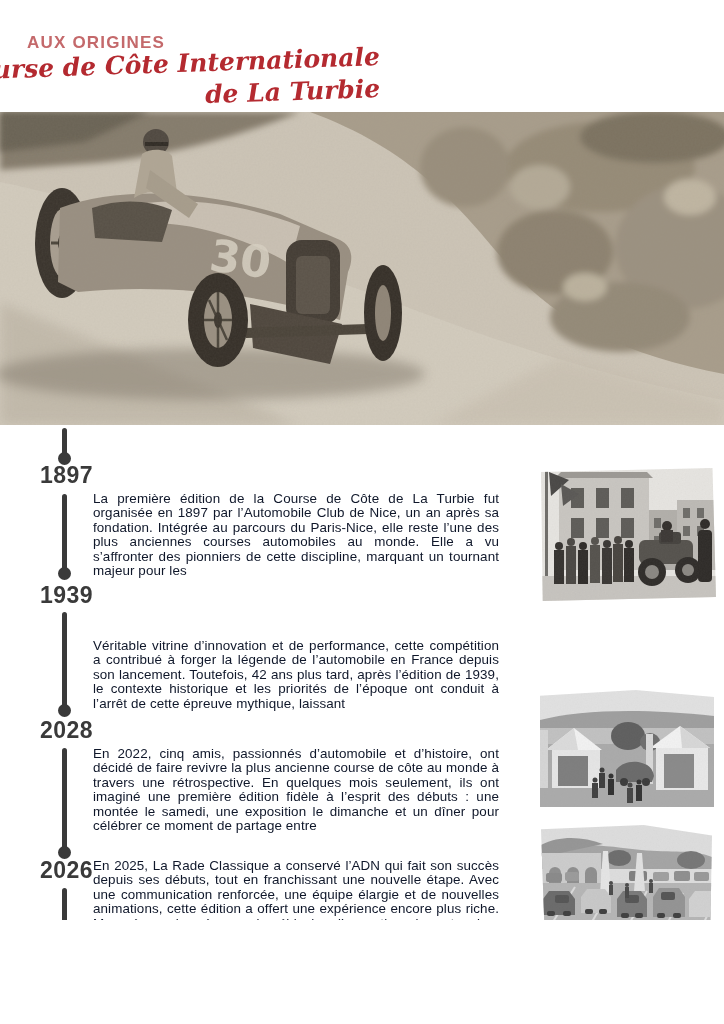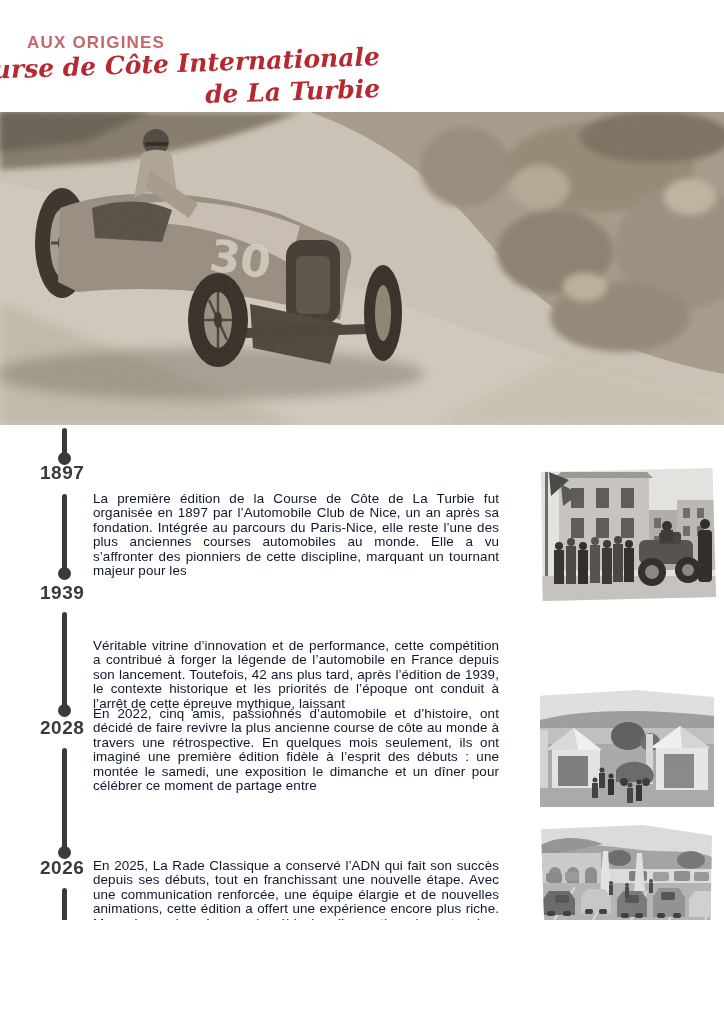--- a/index.html
+++ b/index.html
@@ -33,30 +33,30 @@
   #seg1{top:428px;height:28px}
   #seg2{top:494px;height:78px}
   #seg3{top:612px;height:96px}
   #seg4{top:748px;height:101px}
   #seg5{top:888px;height:92px}
   .tl-dot{
     position:absolute;left:58px;width:13px;height:13px;border-radius:50%;background:#3a3a3a;
   }
   #dot1{top:452px} #dot2{top:567px} #dot3{top:704px} #dot4{top:846px} #dot5{top:977px}
   .year{
-    position:absolute;left:40px;font-size:19px;font-weight:800;
+    position:absolute;left:40px;font-size:23px;font-weight:800;
     color:#3a3a3a;letter-spacing:0.5px;white-space:nowrap;
   }
   #year0{top:462px} #year1{top:582px} #year2{top:717px} #year3{top:857px}
   .para{
     position:absolute;left:93px;width:406px;
     font-size:13.4px;line-height:14.45px;color:#0f172a;
     text-align:justify;letter-spacing:0.1px;
   }
-  #para0{top:492px} #para1{top:639px} #para2{top:707px} #para3{top:859px}
+  #para0{top:492px} #para1{top:639px} #para2{top:747px} #para3{top:859px}
   
   .side-photo{position:absolute;overflow:hidden;}
   .side-photo svg{display:block;width:100%;height:100%;}
   #photo1{left:541px;top:468px;width:175px;height:133px;
           clip-path:polygon(0 3%,98% 0,100% 97%,1% 100%);}
   #photo2{left:540px;top:690px;width:174px;height:117px;
           clip-path:polygon(0 5%,55% 0,100% 6%,100% 100%,0 100%);}
   #photo3{left:541px;top:825px;width:171px;height:106px;
           clip-path:polygon(0 4%,60% 0,100% 10%,99% 100%,2% 96%);}
 </style>

